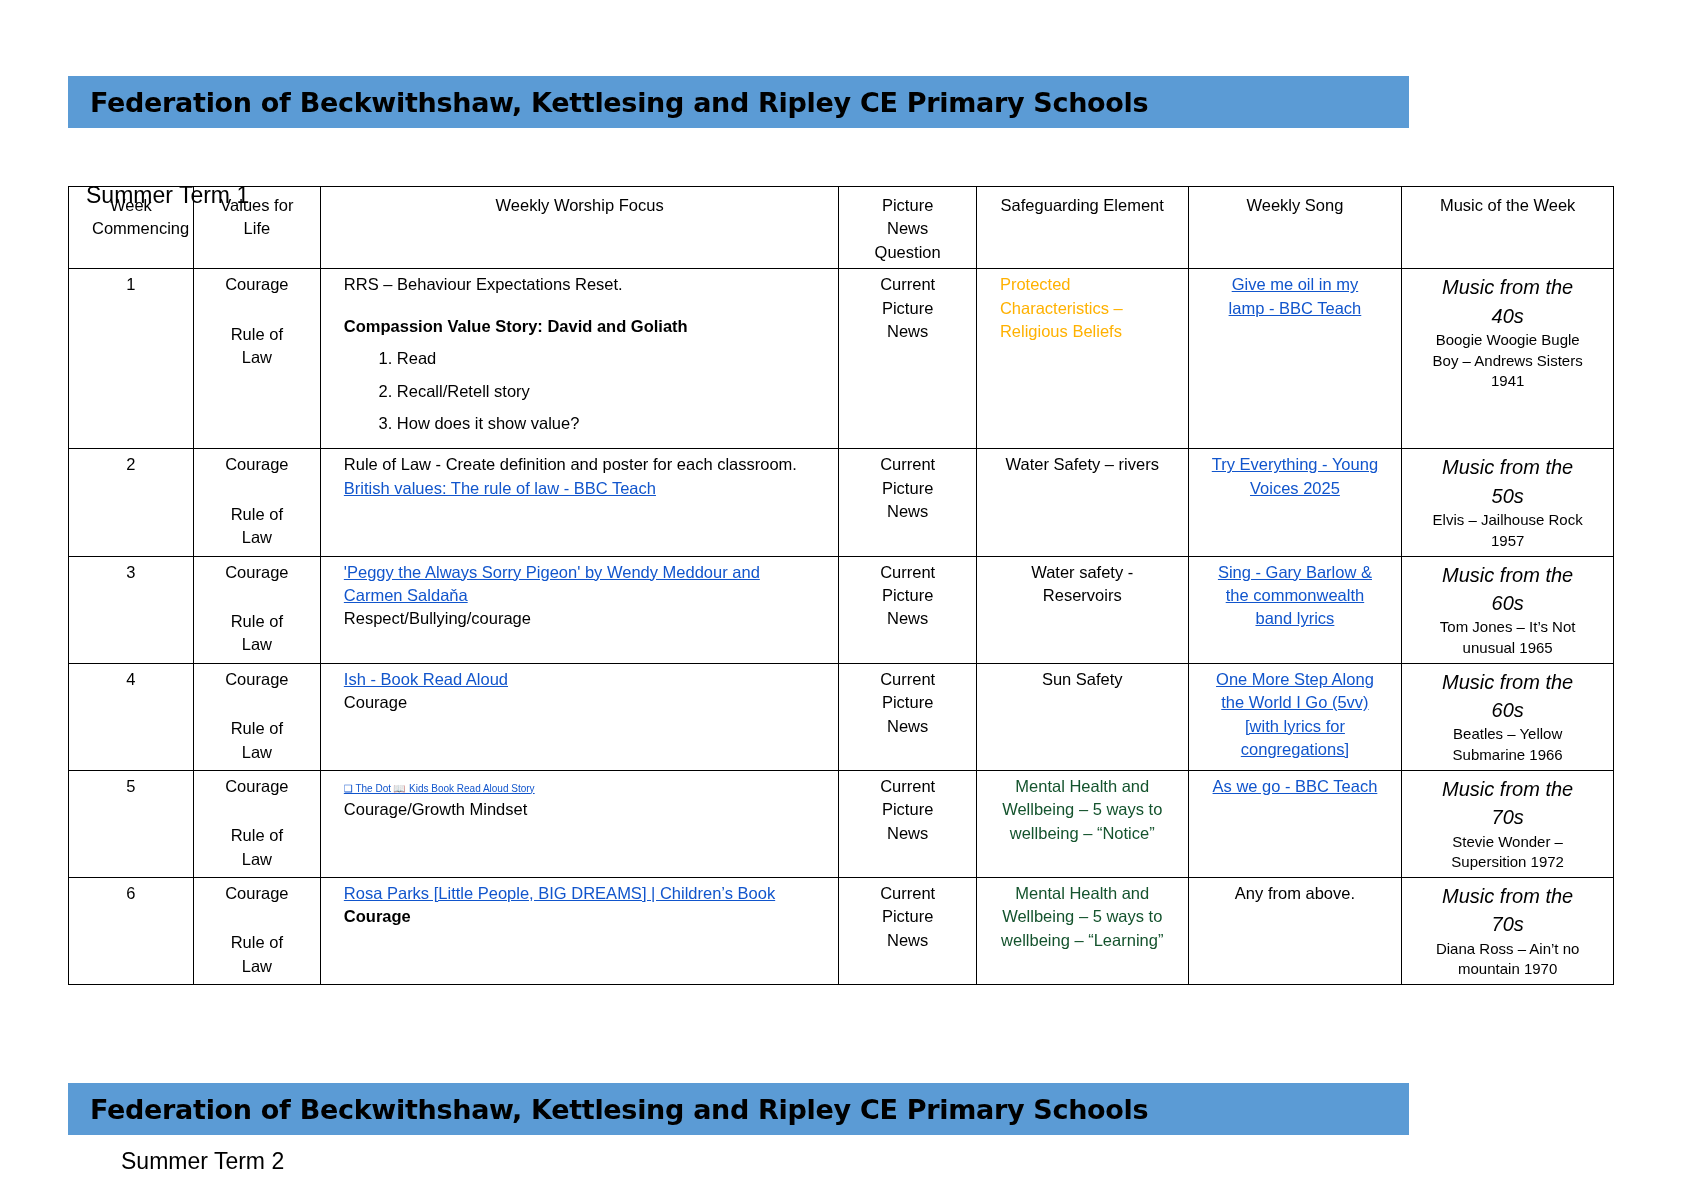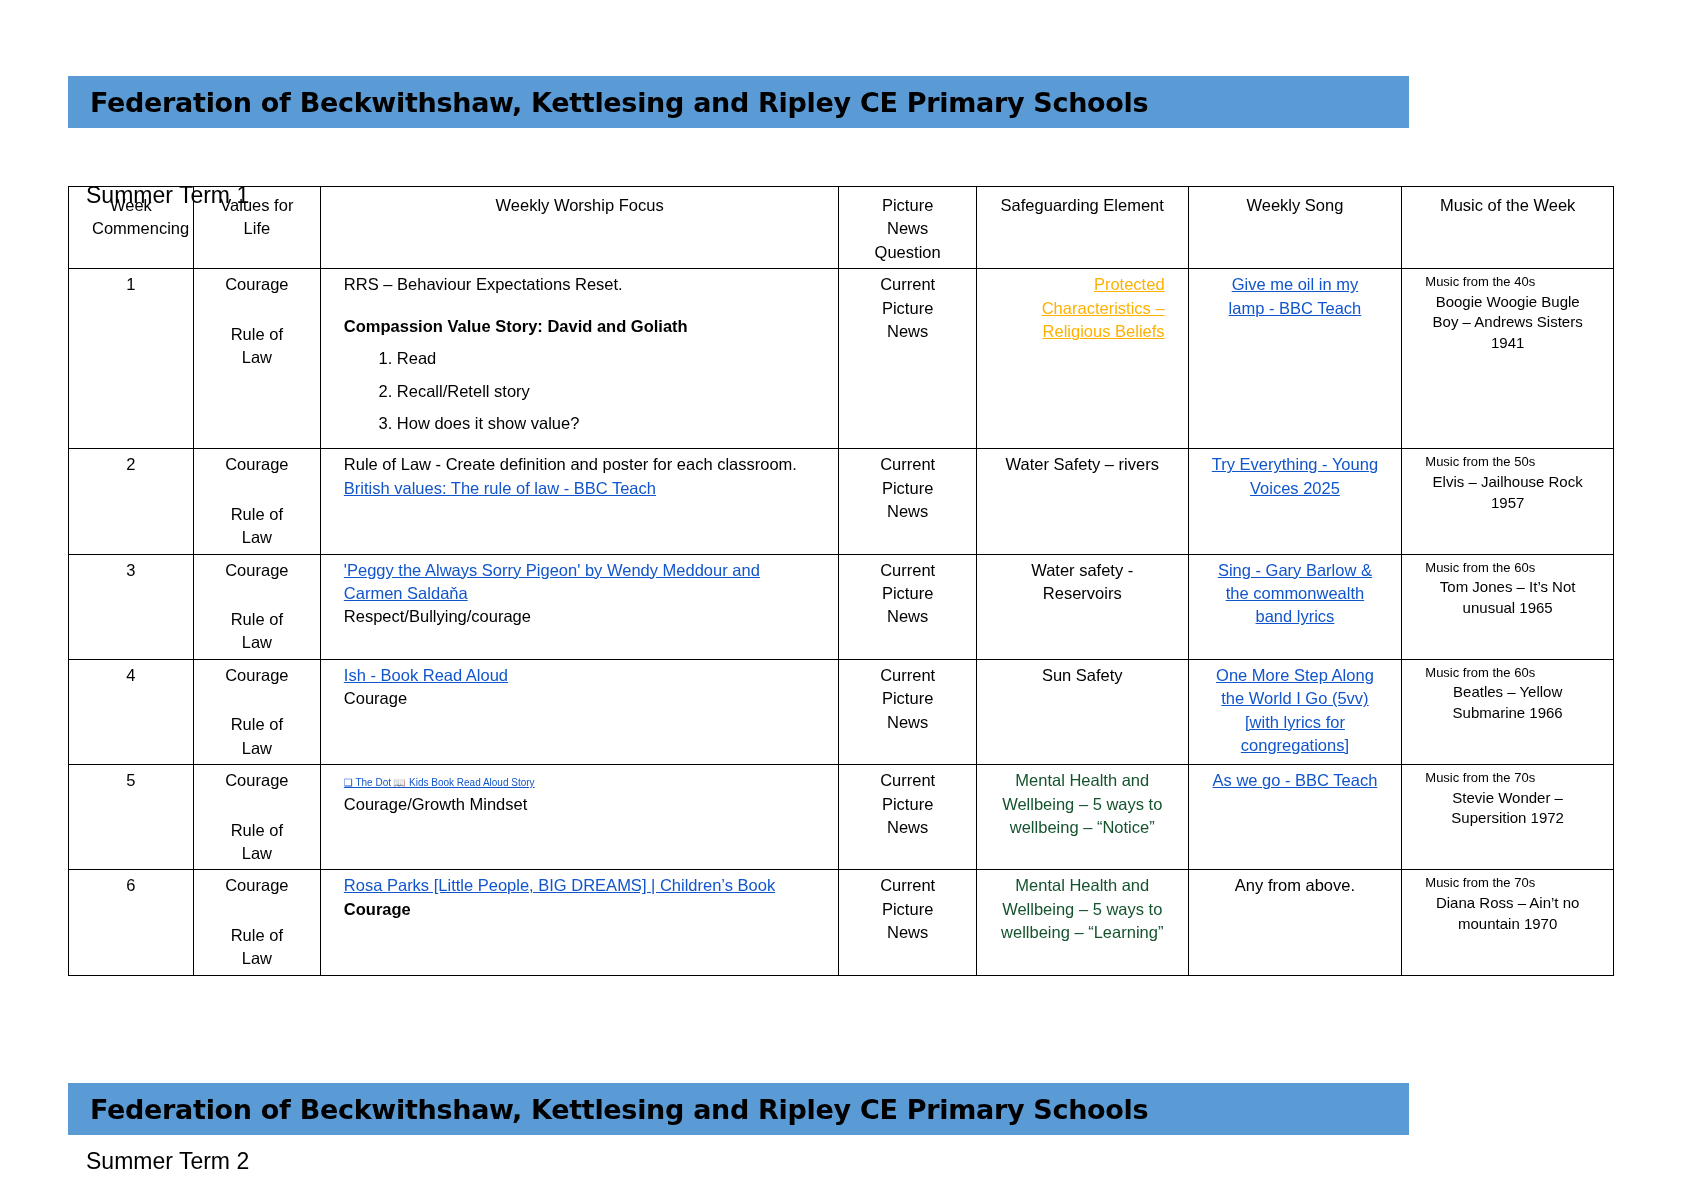--- a/index.html
+++ b/index.html
@@ -83,28 +83,29 @@
   }
   .focus-line { margin: 0; }
   .gap { height: 18px; }
   .bold { font-weight: bold; }
   ol.steps {
     margin: 0;
     padding-left: 44px;
   }
   ol.steps li { margin: 9px; }
 
-  .safe-orange { color: #ffb100; text-align: right; text-decoration: underline; }
+  .safe-orange { color: #ffb100; text-align: left; }
   .safe-purple { color: #14532d; text-align: center; }
   .safe-plain { text-align: center; }
 
   .music-head {
-    font-size: 13px;
-    text-align: left;
+    font-size: 20px;
+    text-align: center;
     display: block;
+    font-style: italic;
   }
   .music-sub {
     font-size: 15px;
     text-align: center;
     display: block;
     line-height: 1.38;
   }
   .pn-cell { text-align: center; }
   .song-cell { text-align: center; }
   .emoji { font-size: 10px; }
@@ -273,15 +274,15 @@
         </td>
       </tr>
 
     </tbody>
   </table>
 
   <div class="banner" style="top:1083px;">
     <div class="banner-title">Federation of Beckwithshaw, Kettlesing and Ripley CE Primary Schools</div>
   </div>
 
-  <div class="term-label" style="top:1148px;">Summer Term 2</div>
+  <div class="term-label" style="top:1148px;margin-left:35px;">Summer Term 2</div>
 
 </div>
 
 </body></html>

